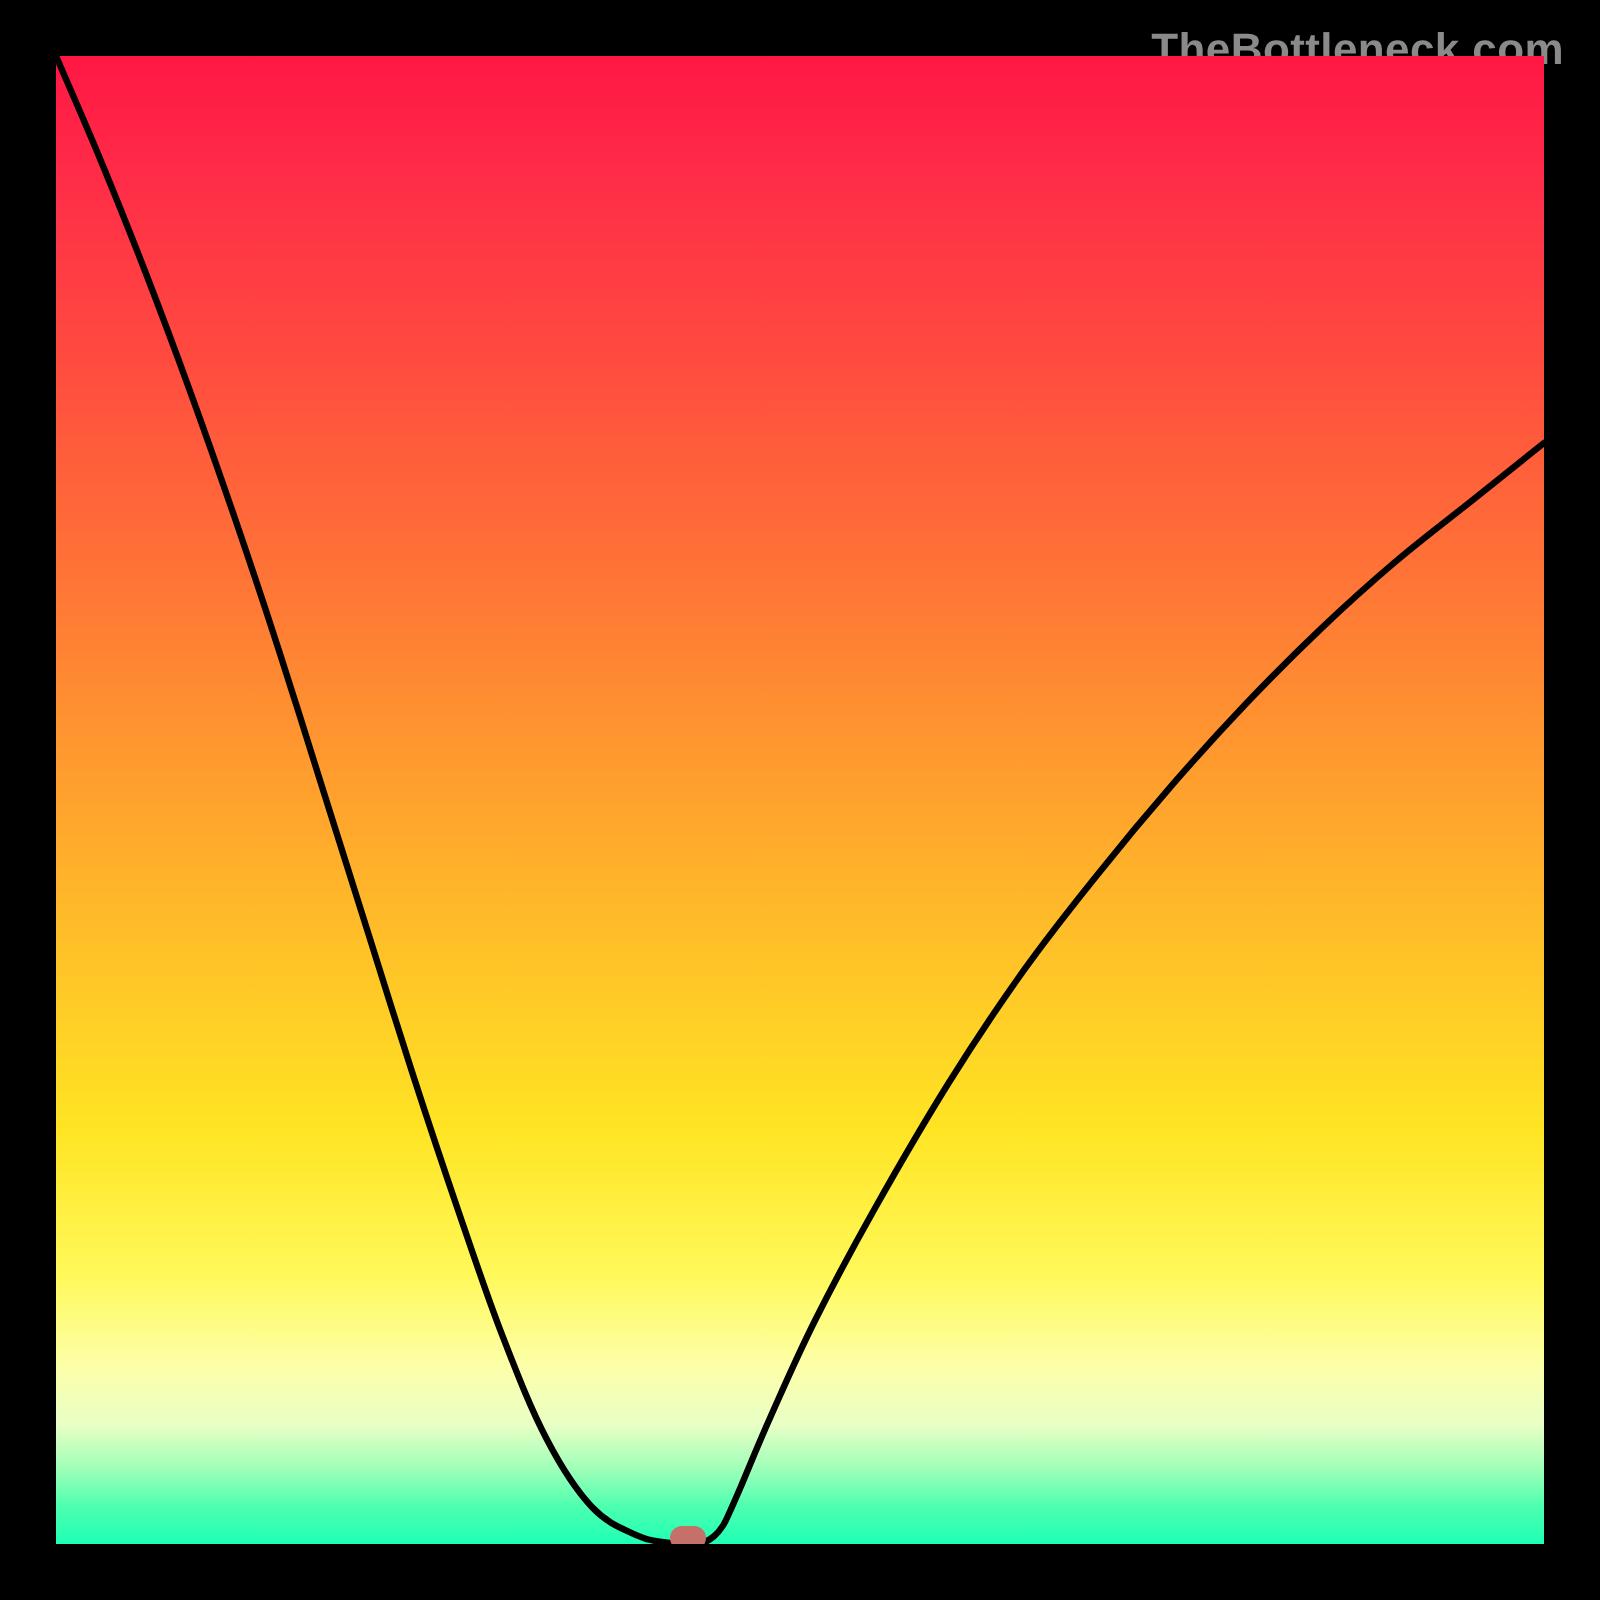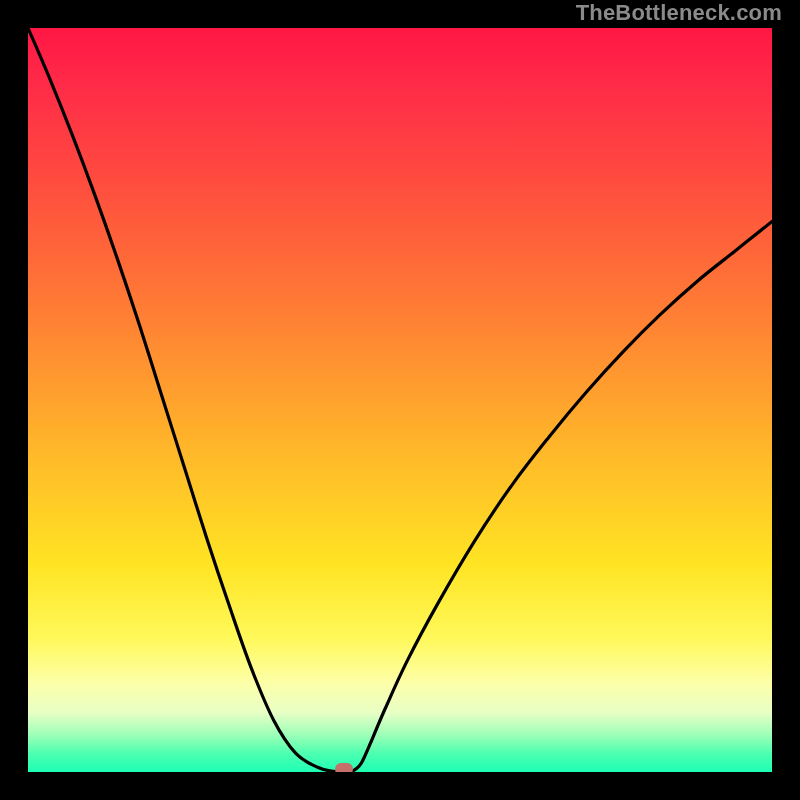--- a/index.html
+++ b/index.html
@@ -13,21 +13,21 @@
   .frame {
     position: absolute;
     left: 0;
     top: 0;
     width: 800px;
     height: 800px;
     background: #000;
   }
   .watermark {
     position: absolute;
-    top: 0;
+    top: 12px;
     right: 18px;
     font-family: Arial, Helvetica, sans-serif;
     font-size: 22px;
     font-weight: 600;
     color: #8a8a8a;
     letter-spacing: 0.2px;
   }
   .plot {
     position: absolute;
     left: 28px;

